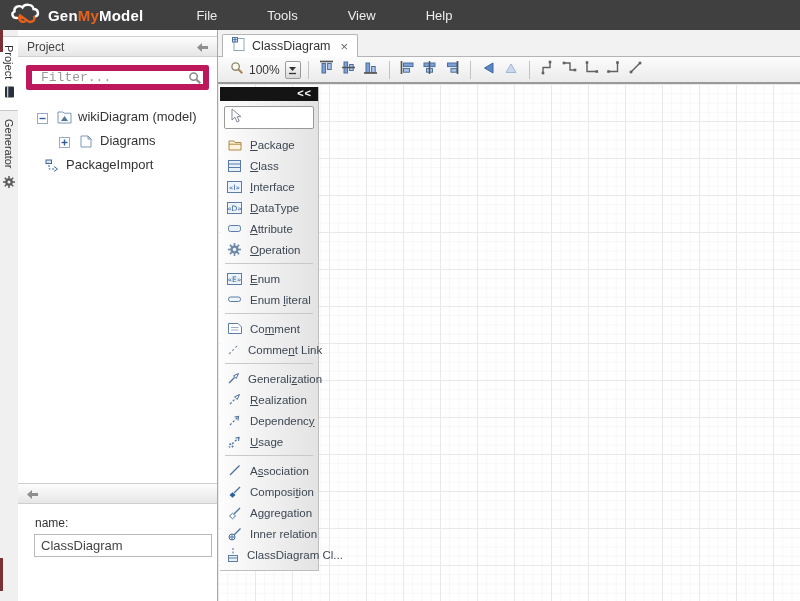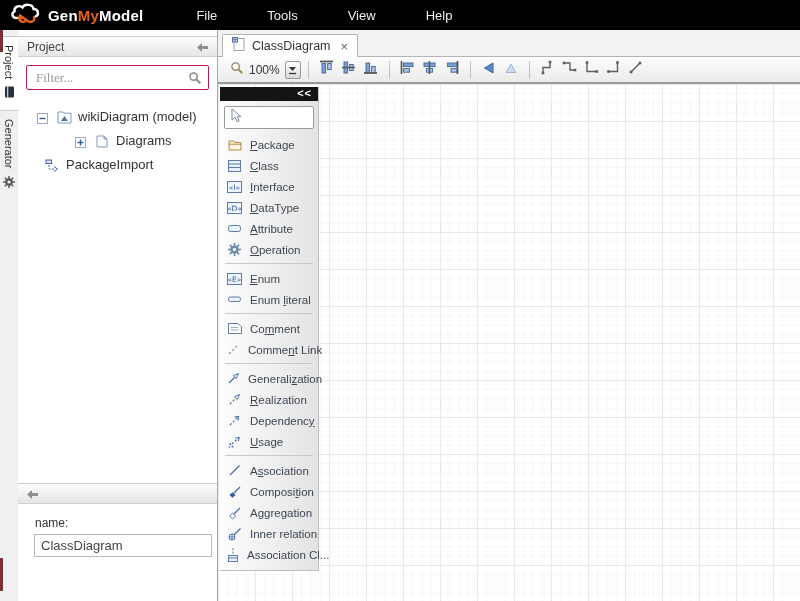--- a/index.html
+++ b/index.html
@@ -1,21 +1,21 @@
 <!DOCTYPE html>
 <html><head>
 <meta charset="utf-8">
 <style>
   * { box-sizing: border-box; margin: 0; padding: 0; }
   html,body { background:#fff; }
   body { font-family: "Liberation Sans", sans-serif; }
   .app { position:relative; width:800px; height:601px; overflow:hidden; background:#fff; }
 
   
-  .header { position:absolute; left:0; top:0; width:800px; height:30px; background:#000000;
+  .header { position:absolute; left:0; top:0; width:800px; height:30px; background:#404040;
             display:flex; align-items:center; }
   .logo { display:flex; align-items:center; gap:6px; margin-left:8px; }
   .logo-text { font-size:15px; font-weight:bold; color:#fff; letter-spacing:.2px; }
   .logo-text .orange { color:#e8611a; }
   .menubar { display:flex; margin-left:30px; gap:4px; }
   .menu-item { color:#eee; font-size:13px; padding:6px 23px; cursor:default; }
 
   
   .rail { position:absolute; left:0; top:30px; width:18px; height:571px; background:#f0f0f0; }
   .rail-tab { width:18px; display:flex; flex-direction:column; align-items:center; gap:5px;
@@ -28,22 +28,22 @@
 
   
   .left-panel { position:absolute; left:18px; top:30px; width:200px; height:571px; background:#fff;
                 border-right:1px solid #a9a9a9; }
   .panel-header { height:21px; background:linear-gradient(#fdfdfd,#e6e6e6);
                   border-top:1px solid #cfcfcf; border-bottom:1px solid #cfcfcf;
                   display:flex; align-items:center; padding:0 9px; }
   .panel-header .ph-title { font-size:12px; color:#444; flex:1; }
   .project-header { margin-top:6px; }
   .filter-wrap { position:relative; margin:8px 8px 0 8px; }
-  .filter-input { width:100%; height:25px; border:1px solid #be185d; border-radius:2px;
-                  padding:0 26px 0 9px; font-size:13px; color:#555; font-family:Liberation Serif, serif; outline:none; }
+  .filter-input { width:100%; height:25px; border:6px solid #be185d; border-radius:2px;
+                  padding:0 26px 0 9px; font-size:13px; color:#555; font-family:Liberation Mono, monospace; outline:none; }
   .filter-input::placeholder { color:#9a9a9a; }
   .filter-mag { position:absolute; right:7px; top:6px; }
   .tree { margin-top:10px; }
   .tree-row { height:24px; display:flex; align-items:flex-end; gap:6px; cursor:default; }
   .tree-label { font-size:13px; color:#333; }
   .ticon { display:inline-flex; width:16px; justify-content:center; }
 
   .props { position:absolute; left:0; right:0; top:453px; }
   .props-field-label { font-size:12px; color:#333; margin:12px 8px 4px 17px; }
   .props-input { margin-left:16px; width:178px; height:23px; border:1px solid #b9b9b9;
@@ -157,21 +157,21 @@
             </svg>
           </span>
           <span class="ticon">
             <svg width="15" height="13" viewBox="0 0 15 13">
               <path d="M1 3 L1 12 L14 12 L14 2.2 L7 2.2 L6 1 L1 1 Z" fill="#fdfdfd" stroke="#7d97b8"></path>
               <path d="M4 10 L7.5 5 L11 10 Z" fill="#53749c"></path>
             </svg>
           </span>
           <span class="tree-label">wikiDiagram (model)</span>
         </div>
-        <div class="tree-row" style="padding-left: 38px; margin-left: 16px;">
+        <div class="tree-row" style="padding-left: 38px;">
           <span class="ticon">
             <svg width="11" height="11" viewBox="0 0 11 11">
               <rect x="0.5" y="0.5" width="10" height="10" fill="#fff" stroke="#97a9c4"></rect>
               <line x1="2.5" y1="5.5" x2="8.5" y2="5.5" stroke="#2f5e9e" stroke-width="1.4"></line>
               <line x1="5.5" y1="2.5" x2="5.5" y2="8.5" stroke="#2f5e9e" stroke-width="1.4"></line>
             </svg>
           </span>
           <span class="ticon">
             <svg width="12" height="13" viewBox="0 0 12 13">
               <path d="M1 1 L8 1 L11 4 L11 12 L1 12 Z" fill="#fff" stroke="#7d97b8"></path>
@@ -512,19 +512,19 @@
             <span class="pal-label">Inner relation</span>
           </div>
           <div class="pal-item">
             <span class="pal-icon">
               <svg width="12" height="14" viewBox="0 0 12 14">
                 <line x1="6" y1="0" x2="6" y2="7" stroke="#4a6f9e" stroke-dasharray="2 1.5"></line>
                 <rect x="1.5" y="7.5" width="9" height="6" fill="#e8f0f9" stroke="#5b7ca6"></rect>
                 <line x1="1.5" y1="10" x2="10.5" y2="10" stroke="#5b7ca6"></line>
               </svg>
             </span>
-            <span class="pal-label">Association Cl...</span>
+            <span class="pal-label">ClassDiagram Cl...</span>
           </div>
         </div>
     </div>
   </div>
 
 </div>
 
 </body></html>

